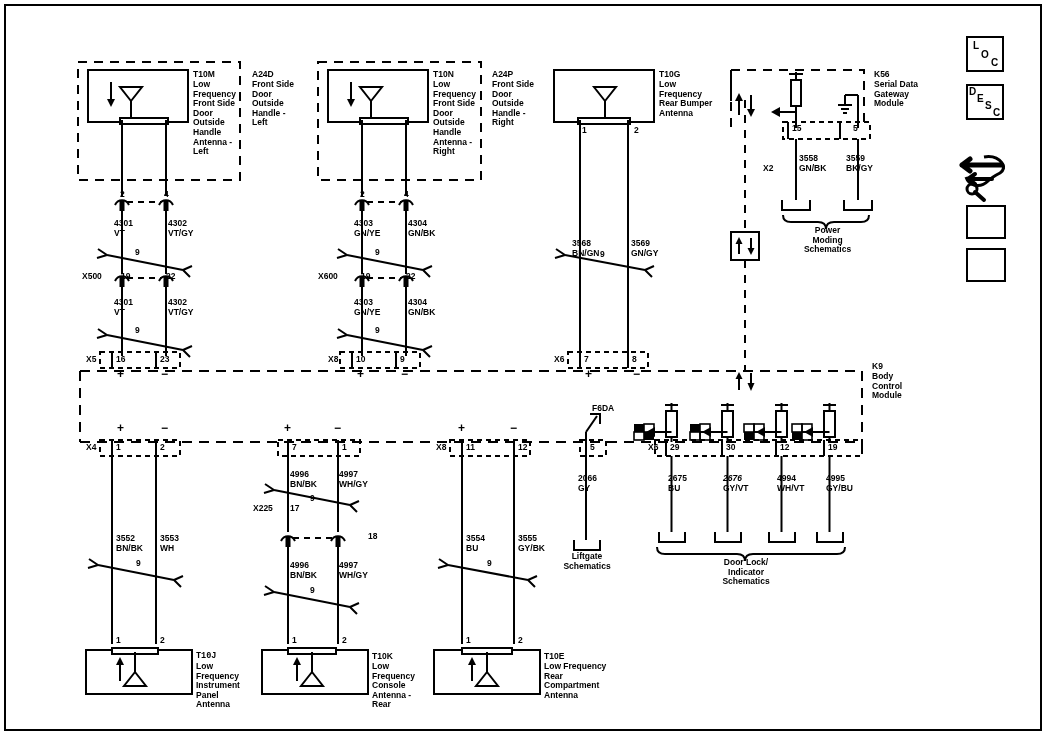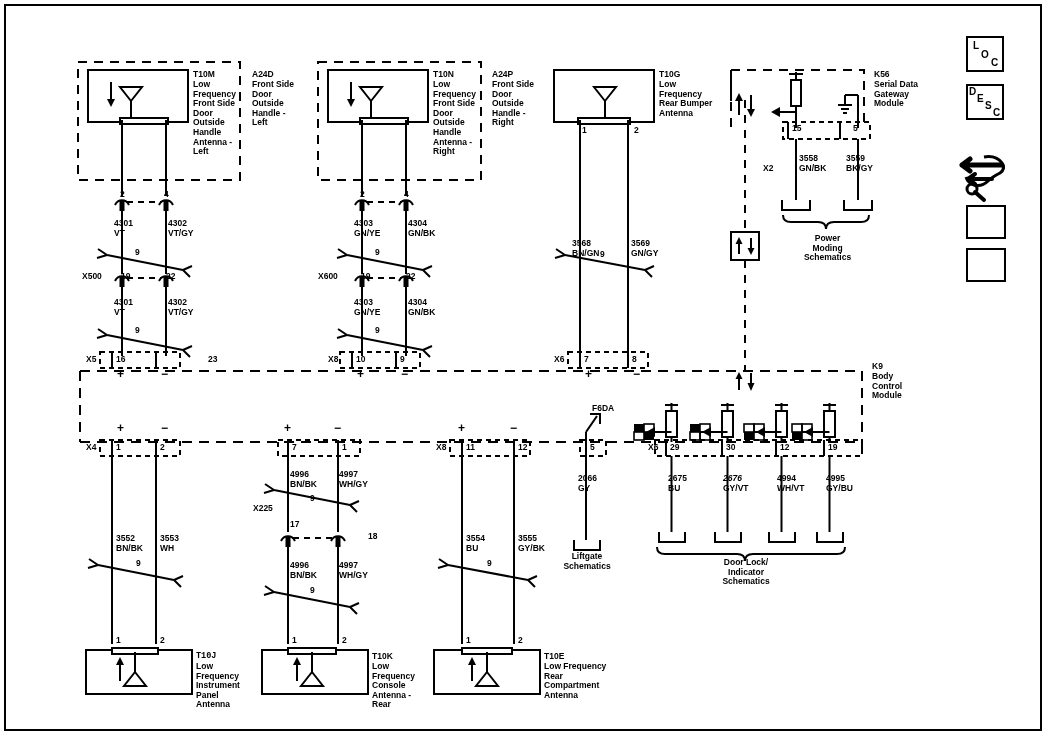--- a/index.html
+++ b/index.html
@@ -367,21 +367,21 @@
   <div class="lbl" style="left:82px;top:272px;">X500</div>
   <div class="lbl" style="left:121px;top:272px;">19</div>
   <div class="lbl" style="left:166px;top:272px;">22</div>
   <div class="lbl" style="left:114px;top:298px;">4301</div>
   <div class="lbl" style="left:114px;top:308px;">VT</div>
   <div class="lbl" style="left:168px;top:298px;">4302</div>
   <div class="lbl" style="left:168px;top:308px;">VT/GY</div>
   <div class="lbl" style="left:135px;top:326px;">9</div>
   <div class="lbl" style="left:86px;top:355px;">X5</div>
   <div class="lbl" style="left:116px;top:355px;">16</div>
-  <div class="lbl" style="left:160px;top:355px;margin-left:48px;">23</div>
+  <div class="lbl" style="left:160px;top:355px;">23</div>
   <div class="lbl" style="left:117px;top:370px;font-size:12px;">+</div>
   <div class="lbl" style="left:161px;top:370px;font-size:12px;">−</div>
 
   <div class="lbl" style="left:433px;top:70px;">T10N</div>
   <div class="lbl" style="left:433px;top:80px;">Low
 Frequency
 Front Side
 Door
 Outside
 Handle
@@ -437,21 +437,21 @@
   <div class="lbl" style="left:874px;top:80px;">Serial Data
 Gateway
 Module</div>
   <div class="lbl" style="left:763px;top:124px;margin-top:40px;">X2</div>
   <div class="lbl" style="left:792px;top:124px;">15</div>
   <div class="lbl" style="left:853px;top:124px;">5</div>
   <div class="lbl" style="left:799px;top:154px;">3558</div>
   <div class="lbl" style="left:799px;top:164px;">GN/BK</div>
   <div class="lbl" style="left:846px;top:154px;">3559</div>
   <div class="lbl" style="left:846px;top:164px;">BK/GY</div>
-  <div class="lbl ctr" style="left:790px;top:226px;width:75px;margin-top:8px;">Power
+  <div class="lbl ctr" style="left:790px;top:226px;width:75px;">Power
 Moding
 Schematics</div>
 
   <div class="lbl" style="left:872px;top:362px;">K9</div>
   <div class="lbl" style="left:872px;top:372px;">Body
 Control
 Module</div>
 
   <div class="lbl" style="left:117px;top:424px;font-size:12px;">+</div>
   <div class="lbl" style="left:161px;top:424px;font-size:12px;">−</div>
@@ -475,21 +475,21 @@
   <div class="lbl" style="left:284px;top:424px;font-size:12px;">+</div>
   <div class="lbl" style="left:334px;top:424px;font-size:12px;">−</div>
   <div class="lbl" style="left:292px;top:443px;">7</div>
   <div class="lbl" style="left:342px;top:443px;">1</div>
   <div class="lbl" style="left:290px;top:470px;">4996</div>
   <div class="lbl" style="left:290px;top:480px;">BN/BK</div>
   <div class="lbl" style="left:339px;top:470px;">4997</div>
   <div class="lbl" style="left:339px;top:480px;">WH/GY</div>
   <div class="lbl" style="left:310px;top:494px;">9</div>
   <div class="lbl" style="left:253px;top:504px;text-align:center;">X225</div>
-  <div class="lbl" style="left:290px;top:520px;">17</div>
+  <div class="lbl" style="left:290px;top:504px;">17</div>
   <div class="lbl" style="left:340px;top:532px;padding-left:28px;">18</div>
   <div class="lbl" style="left:290px;top:561px;">4996</div>
   <div class="lbl" style="left:290px;top:571px;">BN/BK</div>
   <div class="lbl" style="left:339px;top:561px;">4997</div>
   <div class="lbl" style="left:339px;top:571px;">WH/GY</div>
   <div class="lbl" style="left:310px;top:586px;">9</div>
   <div class="lbl" style="left:292px;top:636px;">1</div>
   <div class="lbl" style="left:342px;top:636px;">2</div>
   <div class="lbl" style="left:372px;top:652px;">T10K</div>
   <div class="lbl" style="left:372px;top:662px;">Low

